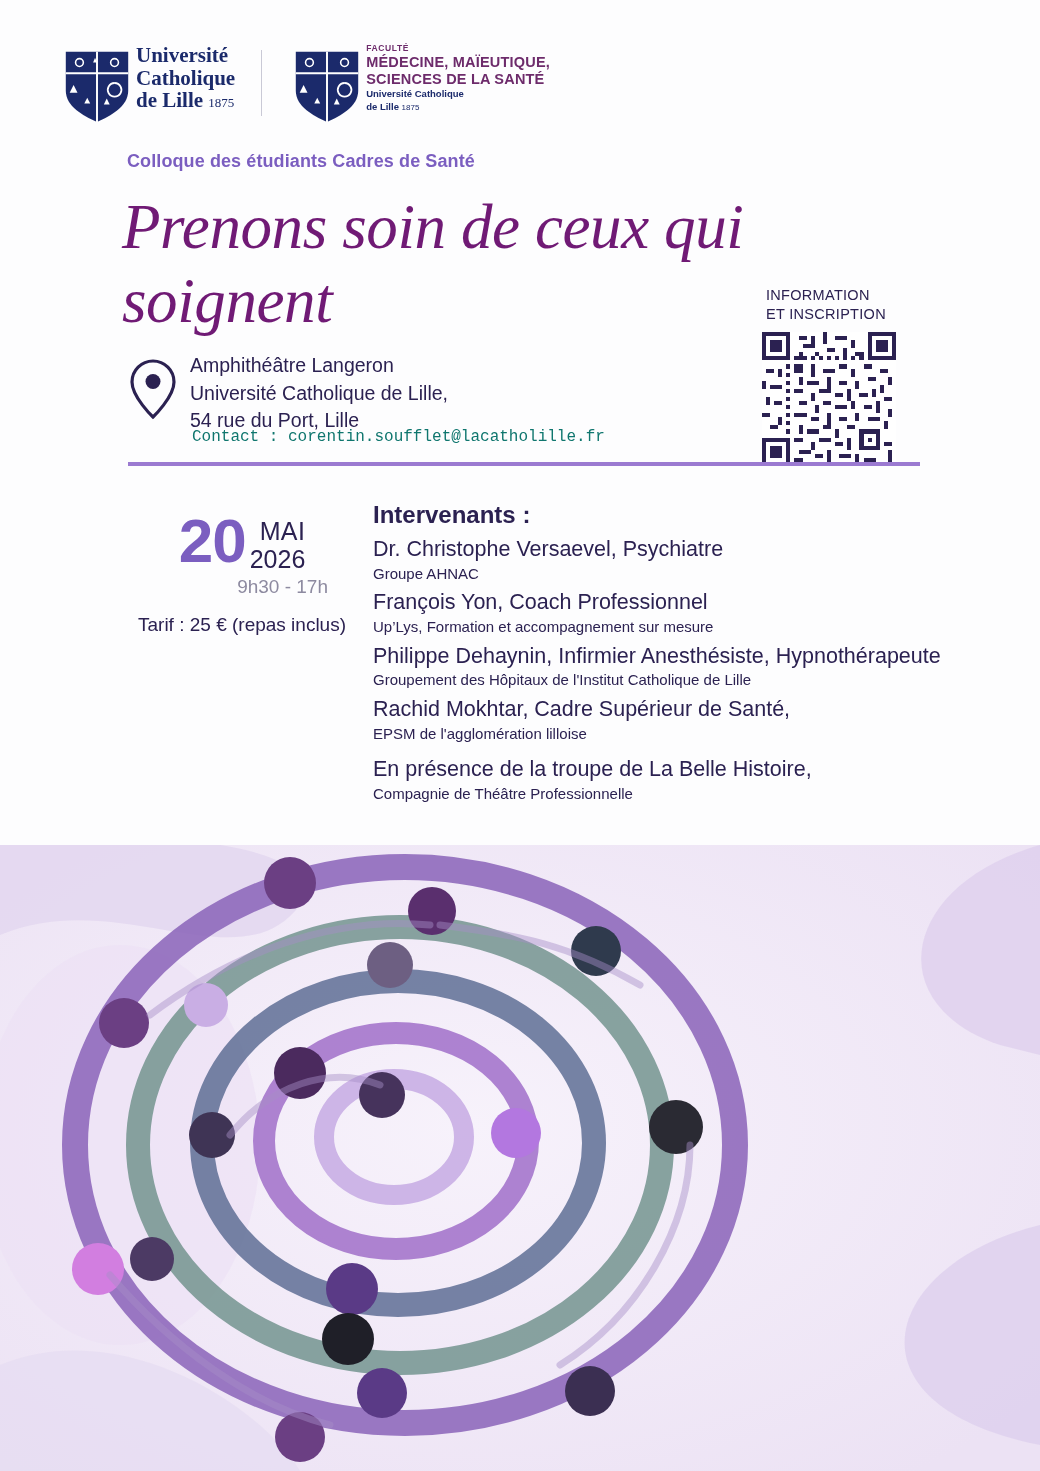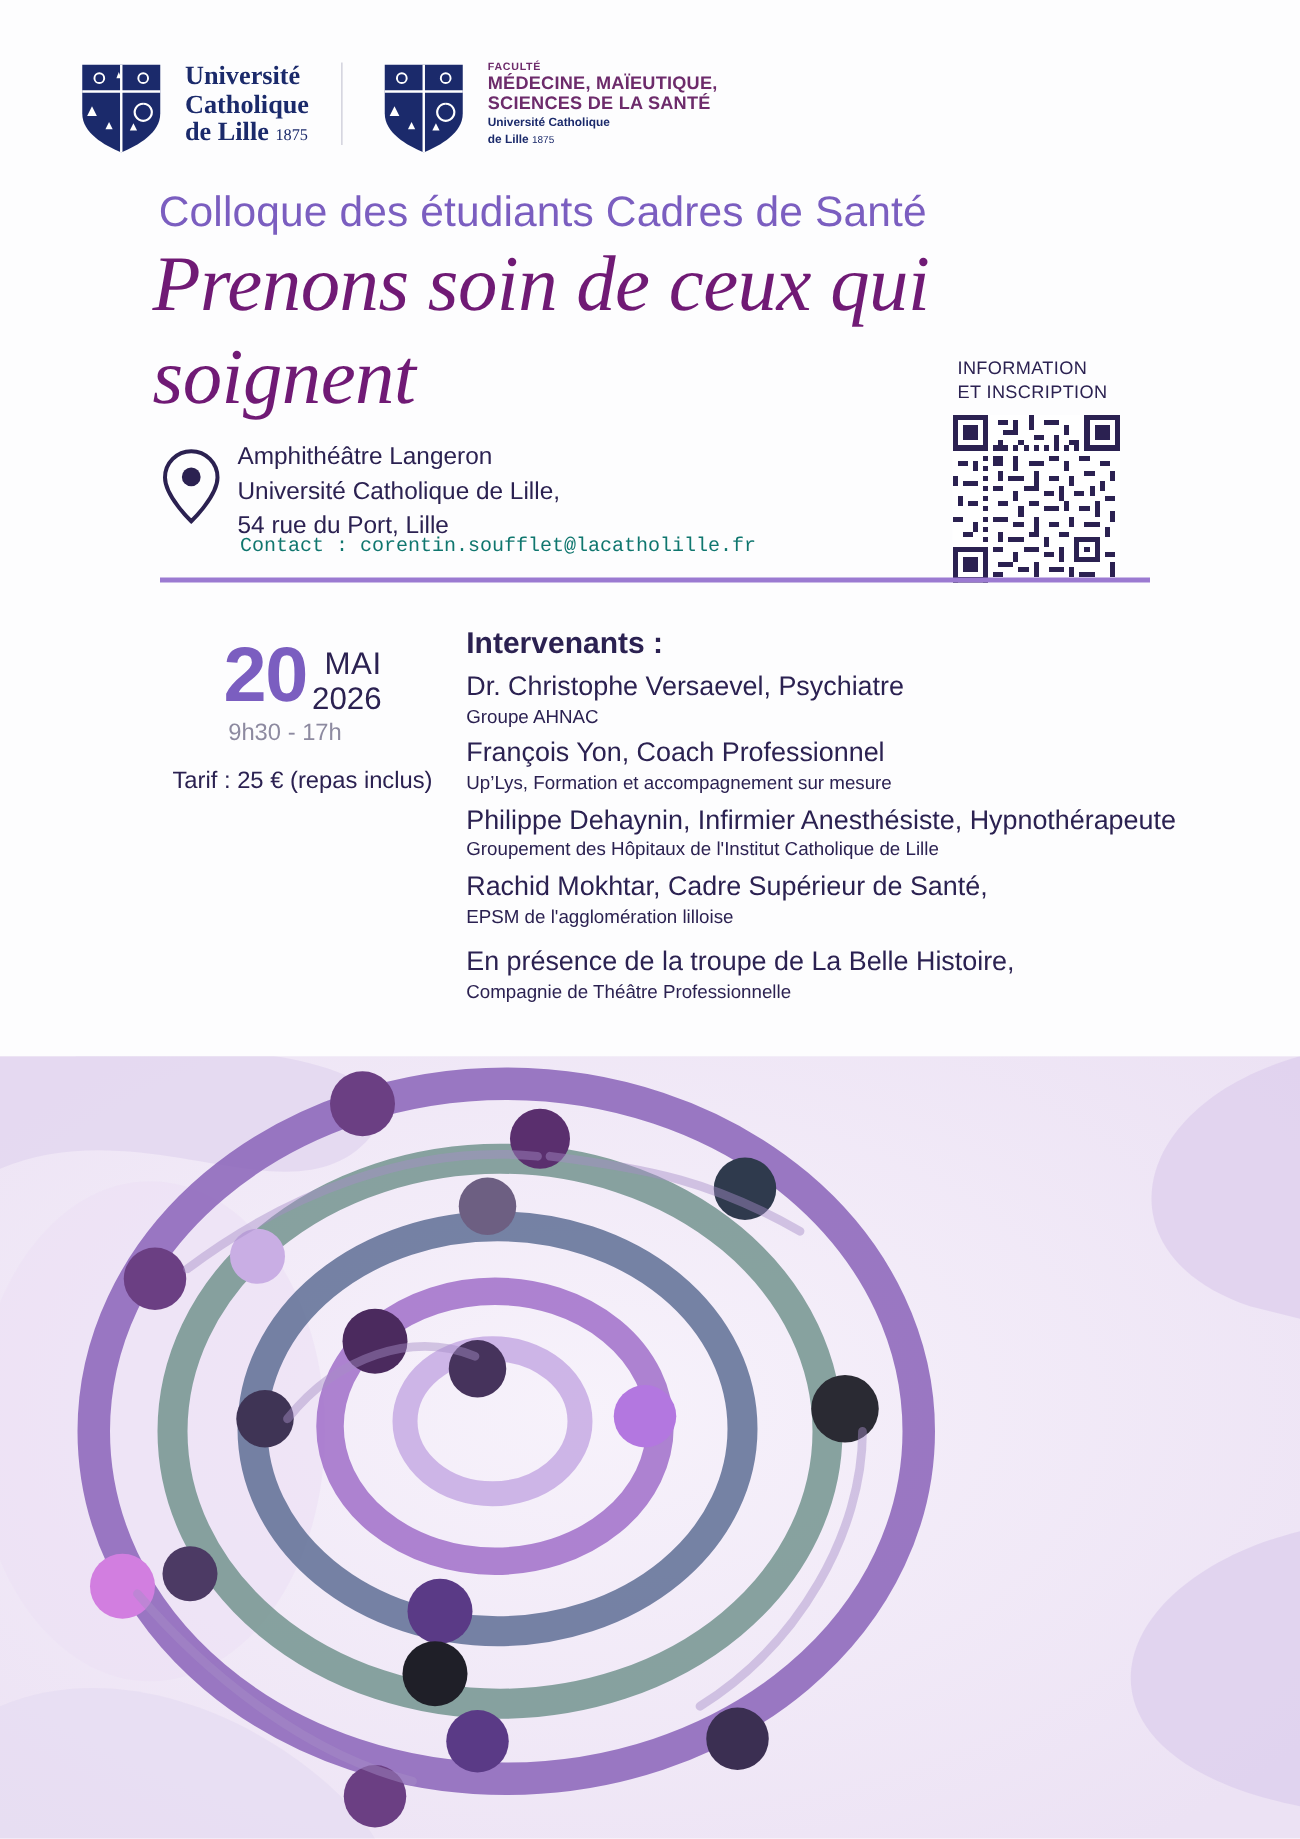--- a/index.html
+++ b/index.html
@@ -27,22 +27,20 @@
   .logos {
     position: absolute;
     top: 44px;
     left: 58px;
     display: flex;
     align-items: center;
     gap: 0px;
   }
   .logo-block {
     display: flex;
-    align-items: center;
-    gap: 12px;
   }
   .crest {
     width: 78px;
     height: 78px;
     flex: none;
   }
   .logo-text-uc {
     font-family: "Liberation Serif", serif;
     font-weight: bold;
     font-size: 21px;
@@ -85,23 +83,24 @@
   .fac-sub .year {
     font-weight: normal;
     font-size: 8px;
   }
 
   
   .eyebrow {
     position: absolute;
     top: 151px;
     left: 127px;
-    font-size: 34px;
+    font-size: 18px;
     color: #7b5ec0;
     letter-spacing: 0.1px;
+    font-weight: bold;
   }
   .main-title {
     position: absolute;
     top: 190px;
     left: 122px;
     width: 760px;
     font-family: "Liberation Serif", serif;
     font-size: 63px;
     line-height: 1.18;
     color: #701a75;
@@ -196,20 +195,21 @@
     letter-spacing: 0.4px;
   }
   .year-big {
     font-size: 25px;
     color: #2b2151;
     line-height: 1.2;
   }
   .hours {
     font-size: 19px;
     color: #8d8aa0;
+    text-align: right;
     margin-top: 2px;
     padding-right: 28px;
   }
   .price {
     font-size: 19px;
     color: #2b2151;
     margin-top: 16px;
   }
 
   

